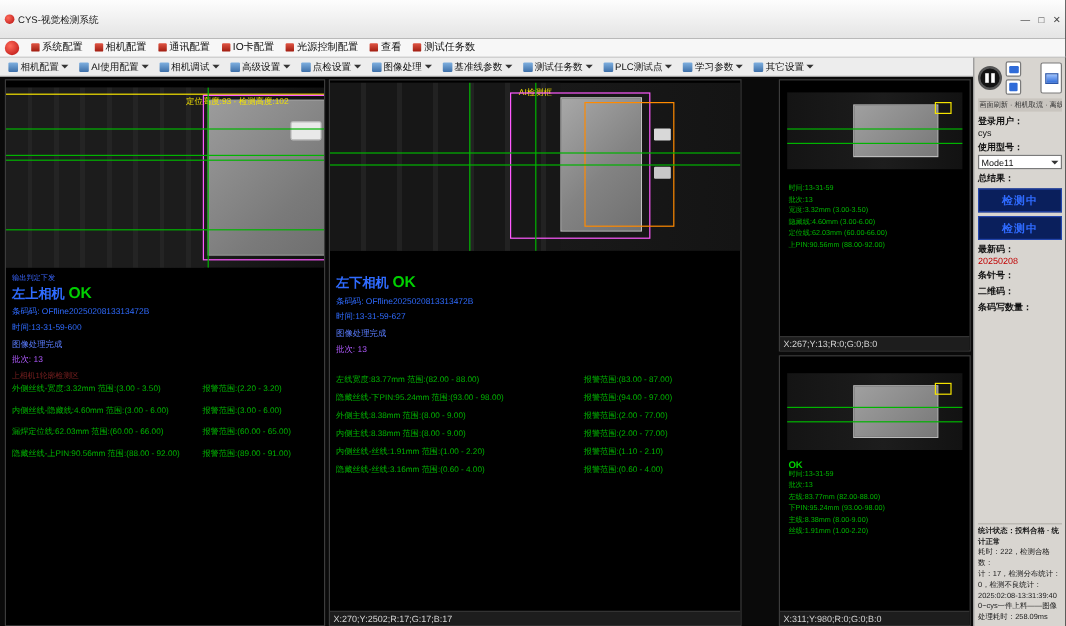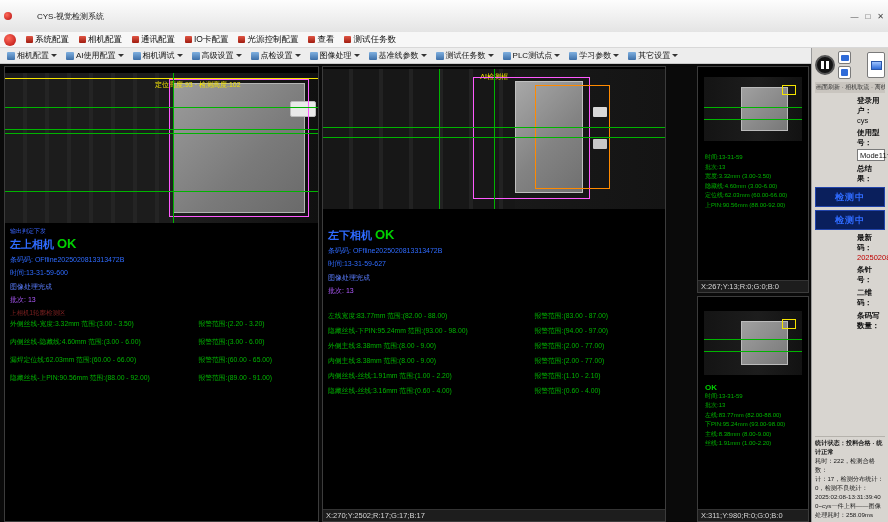--- a/index.html
+++ b/index.html
@@ -1,20 +1,20 @@
 <!DOCTYPE html>
 <html><head>
 <meta charset="utf-8">
 <style>
   * { box-sizing: border-box; margin: 0; padding: 0; }
   body { margin:0; background:#666; font-family:"Liberation Sans", sans-serif; }
   .app { width:888px; height:522px; display:flex; flex-direction:column; background:#000; overflow:hidden; position:relative; }
 
   
-  .titlebar { height:14px; background:linear-gradient(#fdfdfd,#e4e4e4); display:flex; align-items:center; font-size:8px; color:#222; padding:16px 4px; flex:0 0 auto;gap:22px; }
+  .titlebar { height:14px; background:linear-gradient(#fdfdfd,#e4e4e4); display:flex; align-items:center; font-size:8px; color:#222; padding:16px 4px; flex:0 0 auto; }
   .app-icon { width:8px; height:8px; border-radius:50%; background:radial-gradient(circle at 35% 35%, #ff6a5a, #b50e0e); margin-right:3px; }
   .win-controls { margin-left:auto; display:flex; gap:7px; font-size:8px; color:#444; }
   .win-controls span { cursor:default; }
 
   
   .menubar { height:16px; background:#f7f7f7; border-bottom:1px solid #d8d8d8; display:flex; align-items:center; font-size:8.5px; color:#111; padding:0 2px; flex:0 0 auto; }
   .logo { width:12px; height:12px; border-radius:50%; background:radial-gradient(circle at 38% 35%, #ff6a5a, #b50e0e); margin:0 5px 0 2px; flex:0 0 auto; }
   .menu-item { display:flex; align-items:center; gap:2px; padding:0 5px; height:100%; }
   .mi-icon { width:7px; height:7px; background:linear-gradient(#e05544,#a01c10); border-radius:1px; flex:0 0 auto; }
 
@@ -26,21 +26,21 @@
   .content { flex:1; display:flex; min-height:0; }
   .left-area { flex:1; display:flex; flex-direction:column; min-width:0; }
 
   .toolbar2 { height:16px; background:#ededed; border-bottom:1px solid #c9c9c9; display:flex; align-items:center; font-size:8px; color:#111; padding:0 3px; gap:1px; flex:0 0 auto; }
   .tb-item { display:flex; align-items:center; gap:2px; padding:0 4px; height:100%; }
   .tb-icon { width:8px; height:8px; border-radius:1px; background:linear-gradient(#7fb0e0,#3d6fa8); flex:0 0 auto; }
   .caret-down { width:0; height:0; border-left:3px solid transparent; border-right:3px solid transparent; border-top:3px solid #333; }
 
   .panels { flex:1; display:flex; background:#0a0a0a; min-height:0; gap:3px; padding:2px 2px 0 4px; }
   .cam { position:relative; background:#000; border:1px solid #3c3c3c; overflow:hidden; }
-  .cam1 { width:315px; flex:0 0 auto;text-decoration:underline; }
+  .cam1 { width:267px; flex:0 0 auto;text-decoration:underline; }
   .cam2 { width:344px; flex:0 0 auto; }
   .smallcol { flex:1; display:flex; flex-direction:column; gap:3px; min-width:0; }
   .smallcam { position:relative; flex:1; background:#000; border:1px solid #3c3c3c; overflow:hidden;margin-left:28px; }
 
   .coordstrip { position:absolute; left:0; right:0; bottom:0; height:12px; background:#1d1d1d; border-top:1px solid #333; color:#d5d5d5; font-size:7.5px; display:flex; align-items:center; padding-left:3px; }
 
   
   .photo { position:absolute; }
   .photo1 { top:6px; left:0; right:0; height:150px; background:linear-gradient(90deg,#181818 0%,#202020 50%,#101010 100%); }
   .p1-machine { position:absolute; left:0; top:0; width:165px; height:100%; background:repeating-linear-gradient(90deg,#1c1c1c 0 18px,#242424 18px 22px); }
@@ -90,21 +90,21 @@
   .controls { display:flex; gap:3px; align-items:center; }
   .pause-btn { width:20px; height:20px; border-radius:50%; background:#141414; border:2px solid #555; display:flex; align-items:center; justify-content:center; gap:2px; flex:0 0 auto; }
   .pause-btn i { width:3px; height:8px; background:#fff; }
   .mini-col { display:flex; flex-direction:column; gap:2px; }
   .icon-btn { width:13px; height:13px; background:#fff; border:1px solid #7a7a7a; border-radius:2px; display:flex; align-items:center; justify-content:center; }
   .cam-glyph { width:8px; height:6px; background:#2f6bd8; border-radius:1px; }
   .save-glyph { width:7px; height:7px; background:#2f6bd8; border-radius:1px; }
   .tall-btn { width:18px; height:26px; background:#fff; border:1px solid #7a7a7a; border-radius:2px; display:flex; align-items:center; justify-content:center; margin-left:auto; }
   .pic-glyph { width:11px; height:9px; background:linear-gradient(#9ec3ff,#2f6bd8); border:1px solid #2a55a8; }
   .caption { font-size:6px; color:#333; background:#c9c5bf; margin-top:3px; padding:1px 1px; white-space:nowrap; overflow:hidden; }
-  .fld { margin-top:3px;margin-left:42px; }
+  .fld { margin-top:3px; }
   .lbl { font-weight:bold; display:block; }
   .val { color:#111; }
   .val.red { color:#c00000; font-weight:normal; }
   .combo { margin-top:1px; background:#fff; border:1px solid #7a7a7a; height:12px; display:flex; align-items:center; justify-content:space-between; padding:0 2px; font-size:7.5px; }
   .resbox { height:20px; margin-top:3px; background:#0a1f5c; border:1px solid #2244aa; color:#2f6bff; display:flex; align-items:center; justify-content:center; font-size:9px; font-weight:bold; letter-spacing:1px; }
   .stats { margin-top:auto; border-top:1px solid #b5b2ac; padding-top:2px; font-size:6.2px; line-height:1.45; color:#1a1a1a; }
   .stats .l1 { font-weight:bold; }
 
   
   .bottombar { height:16px; flex:0 0 auto; background:#d4d0c8; border-top:1px solid #999; display:flex; align-items:center; gap:5px; padding:0 3px; font-size:7.5px; color:#111; }

